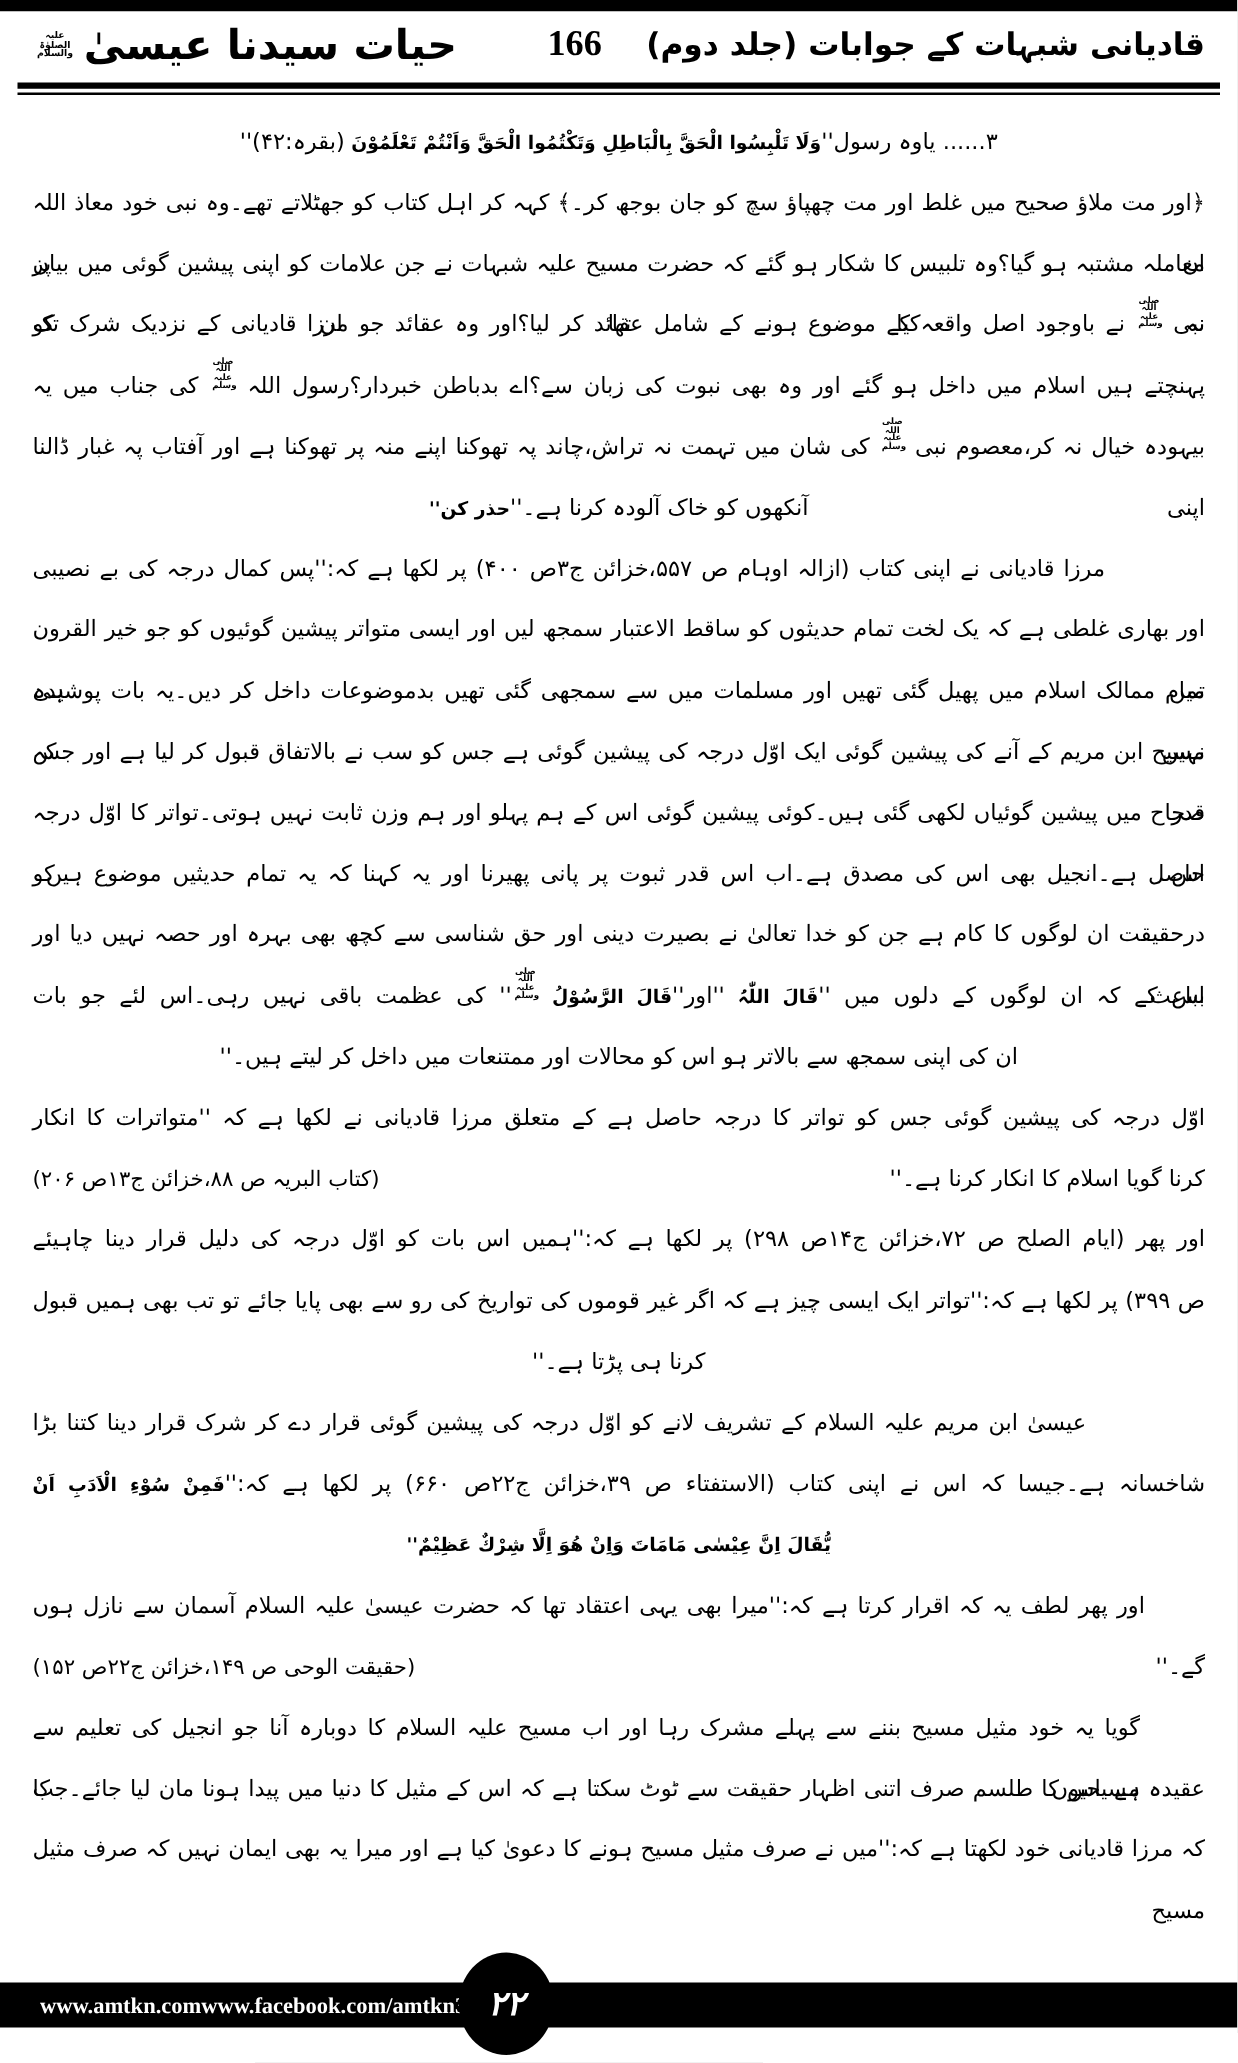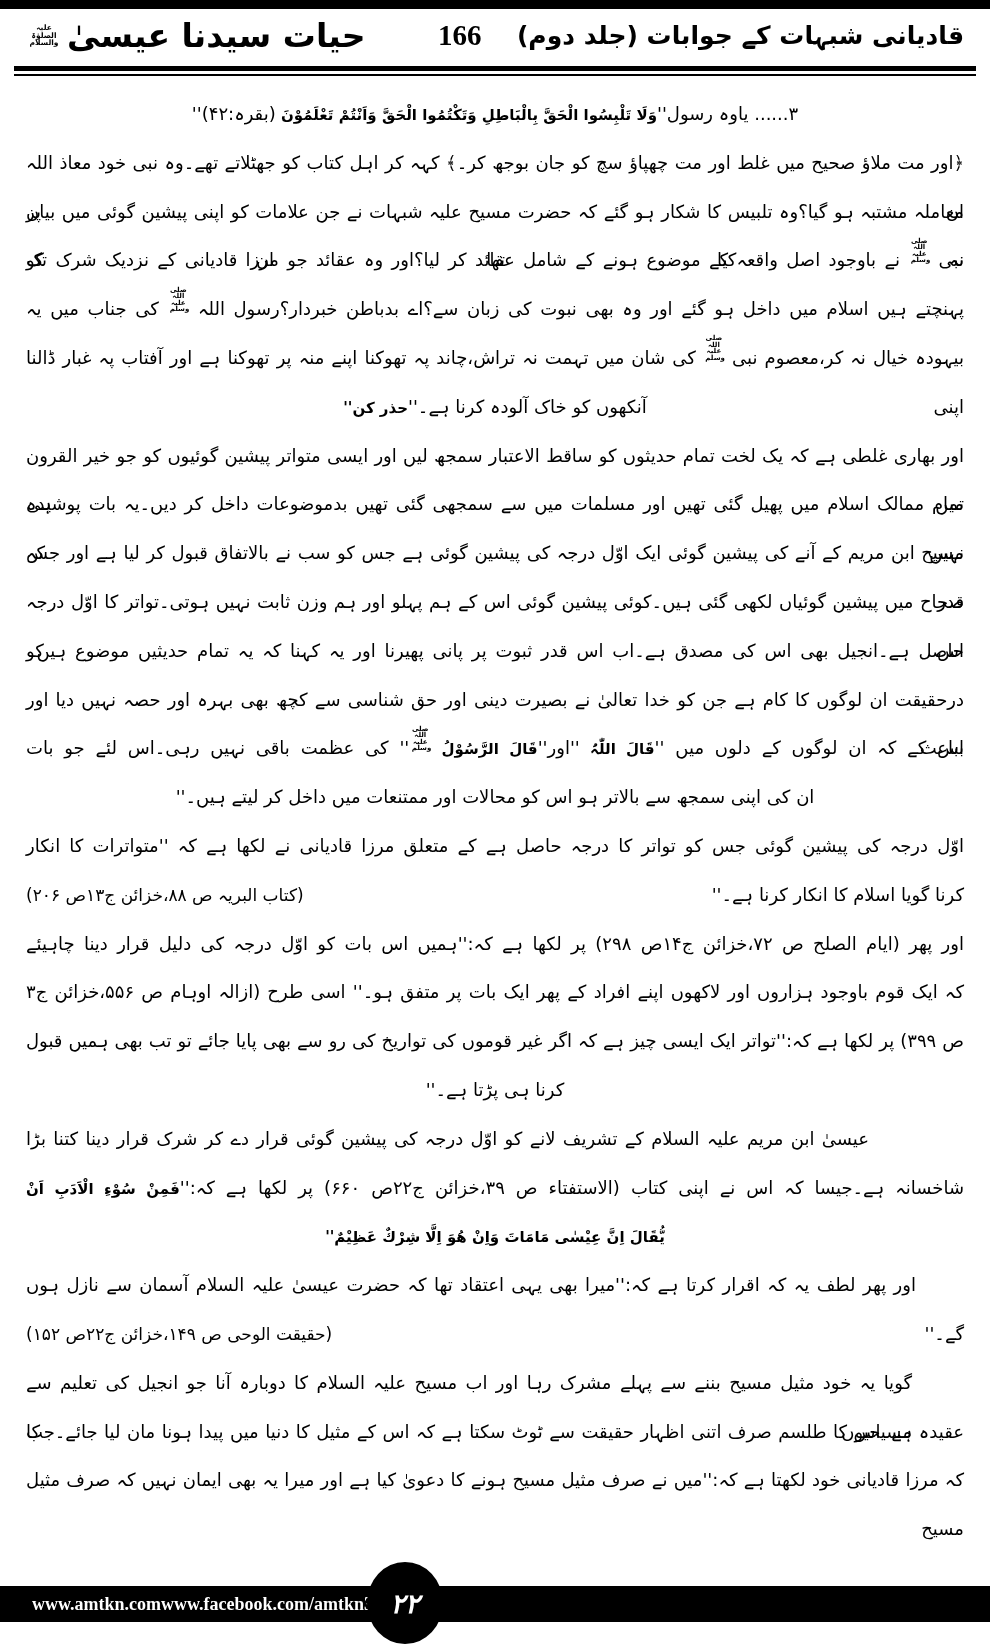--- a/index.html
+++ b/index.html
@@ -74,35 +74,35 @@
   </div>
 
   <div class="body-text">
       <div class="line center"><span class="main"><span>۳......    یاوہ رسول''</span><span class="ar">وَلَا تَلْبِسُوا الْحَقَّ بِالْبَاطِلِ وَتَكْتُمُوا الْحَقَّ وَاَنْتُمْ تَعْلَمُوْنَ </span><span>(بقرہ:۴۲)''</span></span></div>
       <div class="line justify"><span class="main"><span>﴿اور مت ملاؤ صحیح میں غلط اور مت چھپاؤ سچ کو جان بوجھ کر۔﴾ کہہ کر اہل کتاب کو جھٹلاتے تھے۔وہ نبی خود معاذ اللہ ان پر</span></span></div>
       <div class="line justify"><span class="main"><span>معاملہ مشتبہ ہو گیا؟وہ تلبیس کا شکار ہو گئے کہ حضرت مسیح علیہ شبہات نے جن علامات کو اپنی پیشین گوئی میں بیان نہ کیا تھا ان کو</span></span></div>
       <div class="line justify"><span class="main"><span>نبی </span><span class="sal">صلی اللہ علیہ وسلم</span><span> نے باوجود اصل واقعہ کے موضوع ہونے کے شامل عقائد کر لیا؟اور وہ عقائد جو مرزا قادیانی کے نزدیک شرک تک</span></span></div>
       <div class="line justify"><span class="main"><span>پہنچتے ہیں اسلام میں داخل ہو گئے اور وہ بھی نبوت کی زبان سے؟اے بدباطن خبردار؟رسول اللہ </span><span class="sal">صلی اللہ علیہ وسلم</span><span> کی جناب میں یہ</span></span></div>
       <div class="line justify"><span class="main"><span>بیہودہ خیال نہ کر،معصوم نبی </span><span class="sal">صلی اللہ علیہ وسلم</span><span> کی شان میں تہمت نہ تراش،چاند پہ تھوکنا اپنے منہ پر تھوکنا ہے اور آفتاب پہ غبار ڈالنا اپنی</span></span></div>
       <div class="line center"><span class="main"><span>آنکھوں کو خاک آلودہ کرنا ہے۔''</span><span class="ar">حذر کن''</span></span></div>
+      <div class="line justify" style="padding-right: 80px;"><span class="main"><span>مرزا قادیانی نے اپنی کتاب (ازالہ اوہام ص ۵۵۷،خزائن ج۳ص ۴۰۰) پر لکھا ہے کہ:''پس کمال درجہ کی بے نصیبی</span></span></div>
       <div class="line justify"><span class="main"><span>اور بھاری غلطی ہے کہ یک لخت تمام حدیثوں کو ساقط الاعتبار سمجھ لیں اور ایسی متواتر پیشین گوئیوں کو جو خیر القرون میں ہی</span></span></div>
       <div class="line justify"><span class="main"><span>تمام ممالک اسلام میں پھیل گئی تھیں اور مسلمات میں سے سمجھی گئی تھیں بدموضوعات داخل کر دیں۔یہ بات پوشیدہ نہیں کہ</span></span></div>
       <div class="line justify"><span class="main"><span>مسیح ابن مریم کے آنے کی پیشین گوئی ایک اوّل درجہ کی پیشین گوئی ہے جس کو سب نے بالاتفاق قبول کر لیا ہے اور جس قدر</span></span></div>
       <div class="line justify"><span class="main"><span>صحاح میں پیشین گوئیاں لکھی گئی ہیں۔کوئی پیشین گوئی اس کے ہم پہلو اور ہم وزن ثابت نہیں ہوتی۔تواتر کا اوّل درجہ اس کو</span></span></div>
       <div class="line justify"><span class="main"><span>حاصل ہے۔انجیل بھی اس کی مصدق ہے۔اب اس قدر ثبوت پر پانی پھیرنا اور یہ کہنا کہ یہ تمام حدیثیں موضوع ہیں۔</span></span></div>
       <div class="line justify"><span class="main"><span>درحقیقت ان لوگوں کا کام ہے جن کو خدا تعالیٰ نے بصیرت دینی اور حق شناسی سے کچھ بھی بہرہ اور حصہ نہیں دیا اور بباعث</span></span></div>
       <div class="line justify"><span class="main"><span>اس کے کہ ان لوگوں کے دلوں میں ''</span><span class="ar">قَالَ اللّٰہُ </span><span>''اور''</span><span class="ar">قَالَ الرَّسُوْلُ </span><span class="sal">صلی اللہ علیہ وسلم</span><span>'' کی عظمت باقی نہیں رہی۔اس لئے جو بات</span></span></div>
       <div class="line center"><span class="main"><span>ان کی اپنی سمجھ سے بالاتر ہو اس کو محالات اور ممتنعات میں داخل کر لیتے ہیں۔''</span></span></div>
       <div class="line justify"><span class="main"><span>اوّل درجہ کی پیشین گوئی جس کو تواتر کا درجہ حاصل ہے کے متعلق مرزا قادیانی نے لکھا ہے کہ ''متواترات کا انکار</span></span></div>
       <div class="line split">
         <span class="main"><span>کرنا گویا اسلام کا انکار کرنا ہے۔''</span></span>
         <span class="cite">(کتاب البریہ ص ۸۸،خزائن ج۱۳ص ۲۰۶)</span>
       </div>
       <div class="line justify"><span class="main"><span>اور پھر (ایام الصلح ص ۷۲،خزائن ج۱۴ص ۲۹۸) پر لکھا ہے کہ:''ہمیں اس بات کو اوّل درجہ کی دلیل قرار دینا چاہیئے</span></span></div>
-      <div class="line justify"><span class="main"><span>کہ ایک قوم باوجود ہزاروں اور لاکھوں اپنے افراد کے پھر ایک بات پر متفق ہو۔'' اسی طرح (ازالہ اوہام ص ۵۵۶،خزائن ج۳</span></span></div>
       <div class="line justify"><span class="main"><span>ص ۳۹۹) پر لکھا ہے کہ:''تواتر ایک ایسی چیز ہے کہ اگر غیر قوموں کی تواریخ کی رو سے بھی پایا جائے تو تب بھی ہمیں قبول</span></span></div>
       <div class="line center"><span class="main"><span>کرنا ہی پڑتا ہے۔''</span></span></div>
       <div class="line justify" style="padding-right: 95px;"><span class="main"><span>عیسیٰ ابن مریم علیہ السلام کے تشریف لانے کو اوّل درجہ کی پیشین گوئی قرار دے کر شرک قرار دینا کتنا بڑا</span></span></div>
       <div class="line justify"><span class="main"><span>شاخسانہ ہے۔جیسا کہ اس نے اپنی کتاب (الاستفتاء ص ۳۹،خزائن ج۲۲ص ۶۶۰) پر لکھا ہے کہ:''</span><span class="ar">فَمِنْ سُوْءِ الْاَدَبِ اَنْ</span></span></div>
       <div class="line center"><span class="main"><span class="ar">یُّقَالَ اِنَّ عِیْسٰی مَامَاتَ وَاِنْ ھُوَ اِلَّا شِرْكٌ عَظِیْمٌ''</span></span></div>
       <div class="line justify" style="padding-right: 48px;"><span class="main"><span>اور پھر لطف یہ کہ اقرار کرتا ہے کہ:''میرا بھی یہی اعتقاد تھا کہ حضرت عیسیٰ علیہ السلام آسمان سے نازل ہوں</span></span></div>
       <div class="line split">
         <span class="main"><span>گے۔''</span></span>
         <span class="cite">(حقیقت الوحی ص ۱۴۹،خزائن ج۲۲ص ۱۵۲)</span>
       </div>

